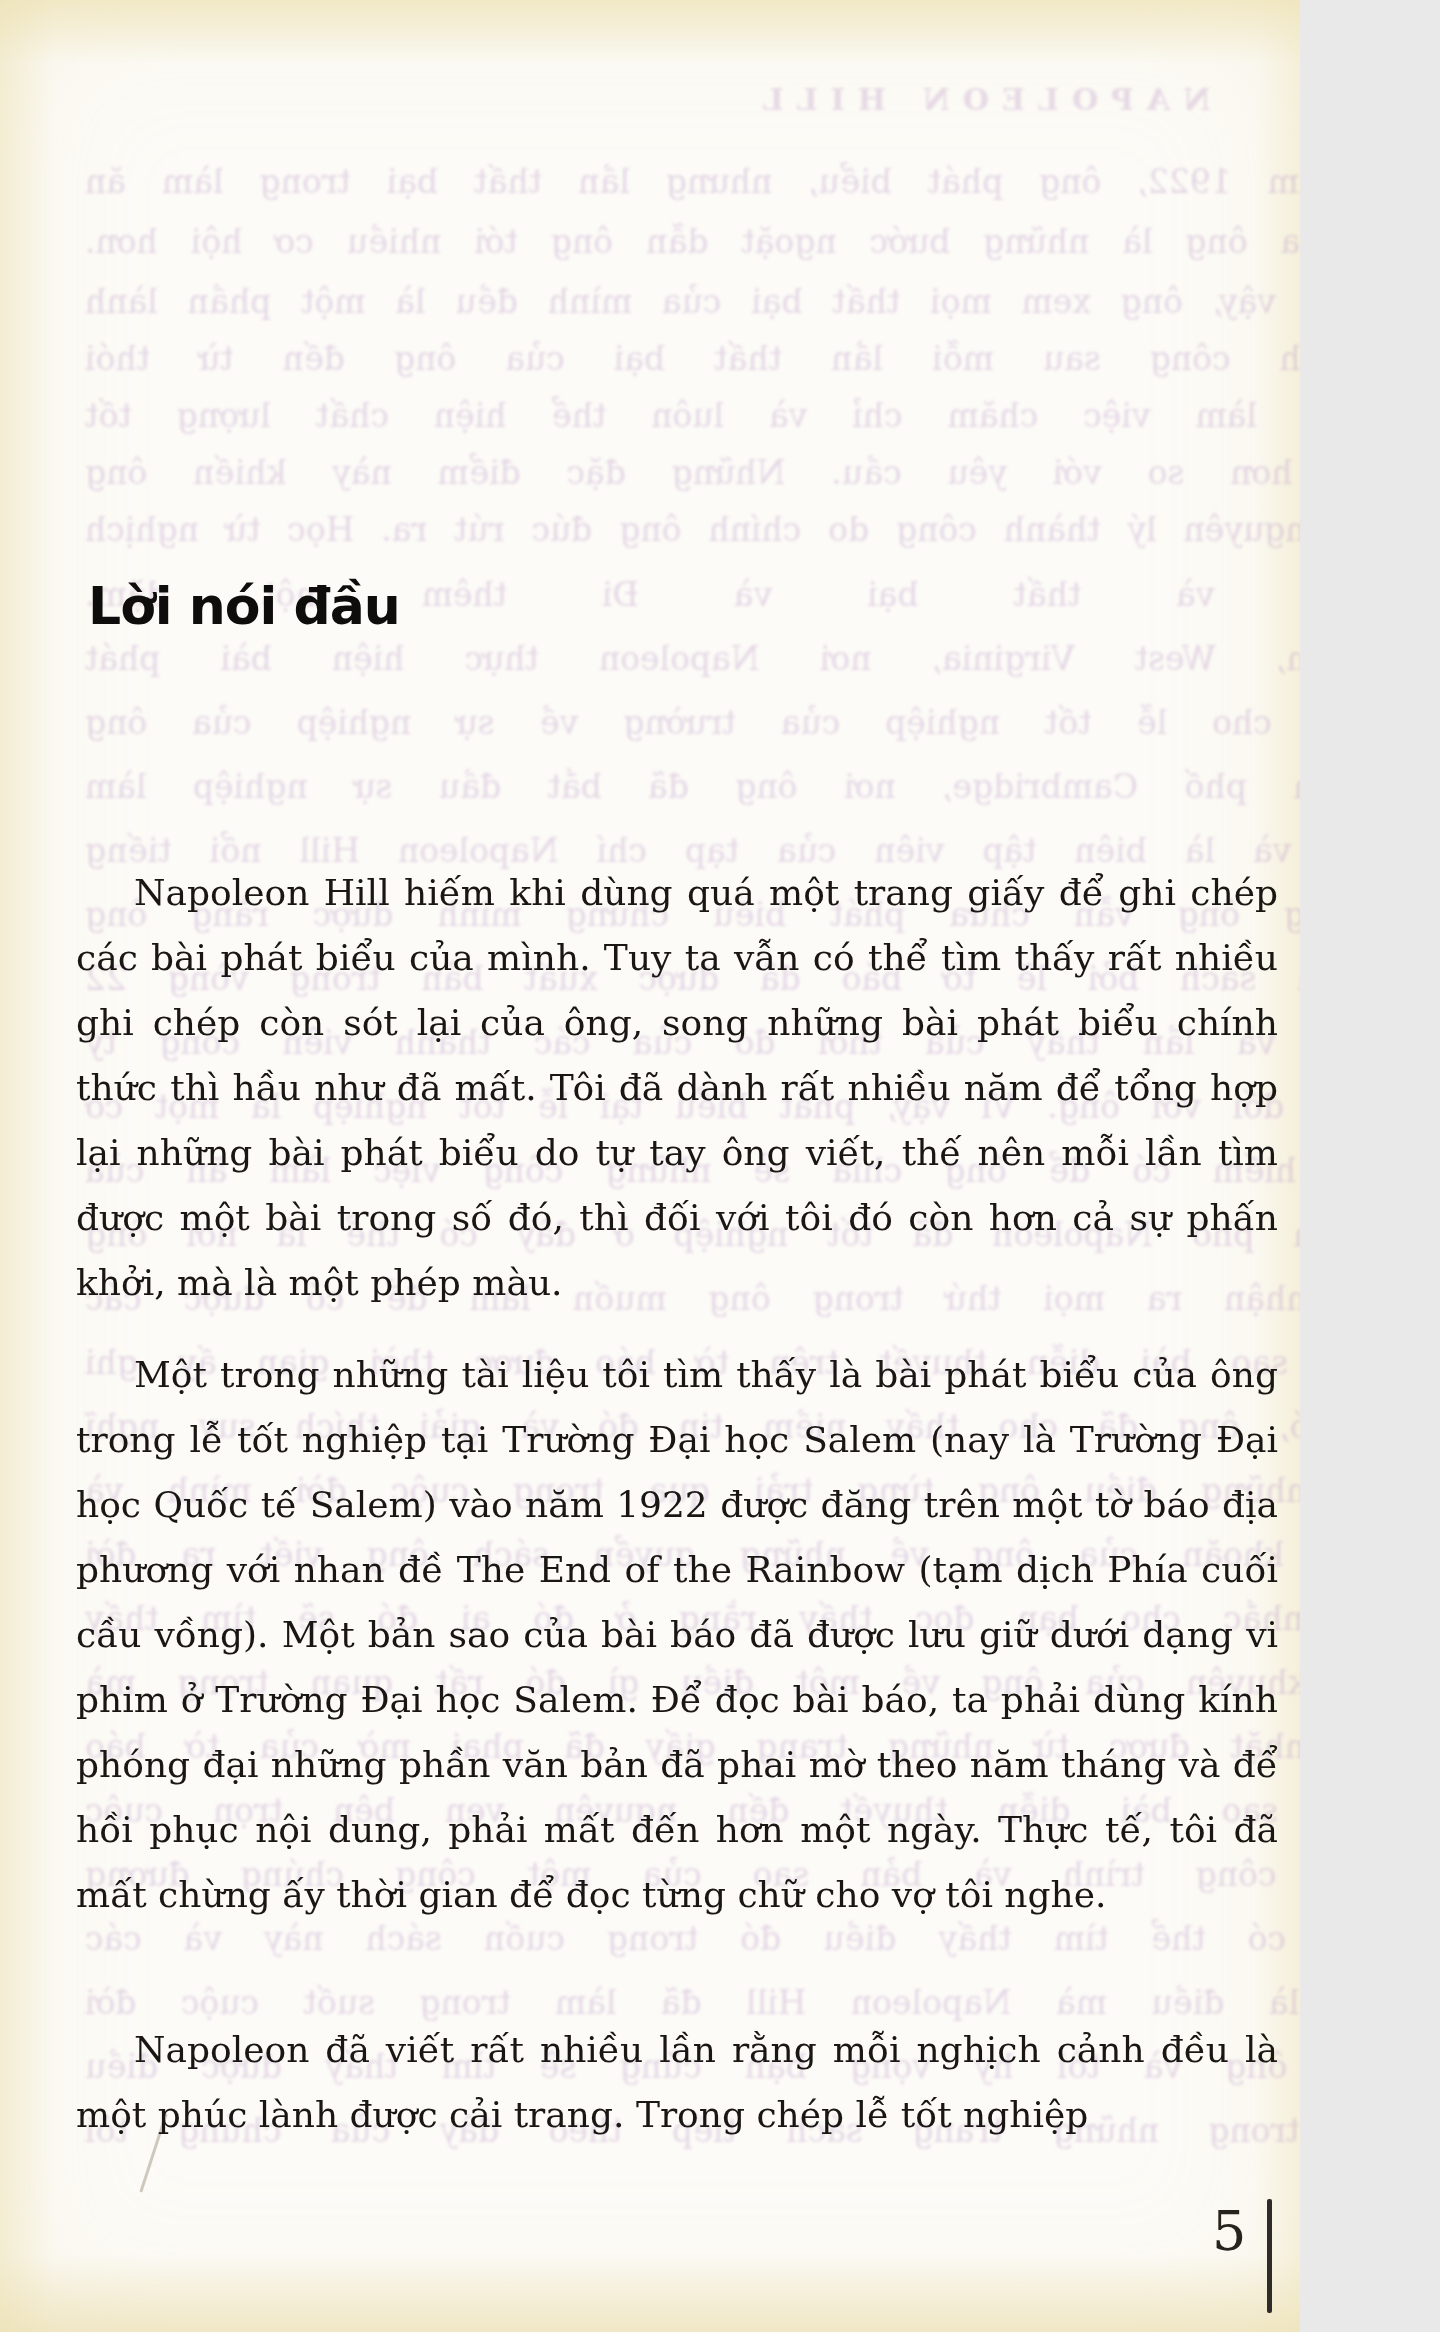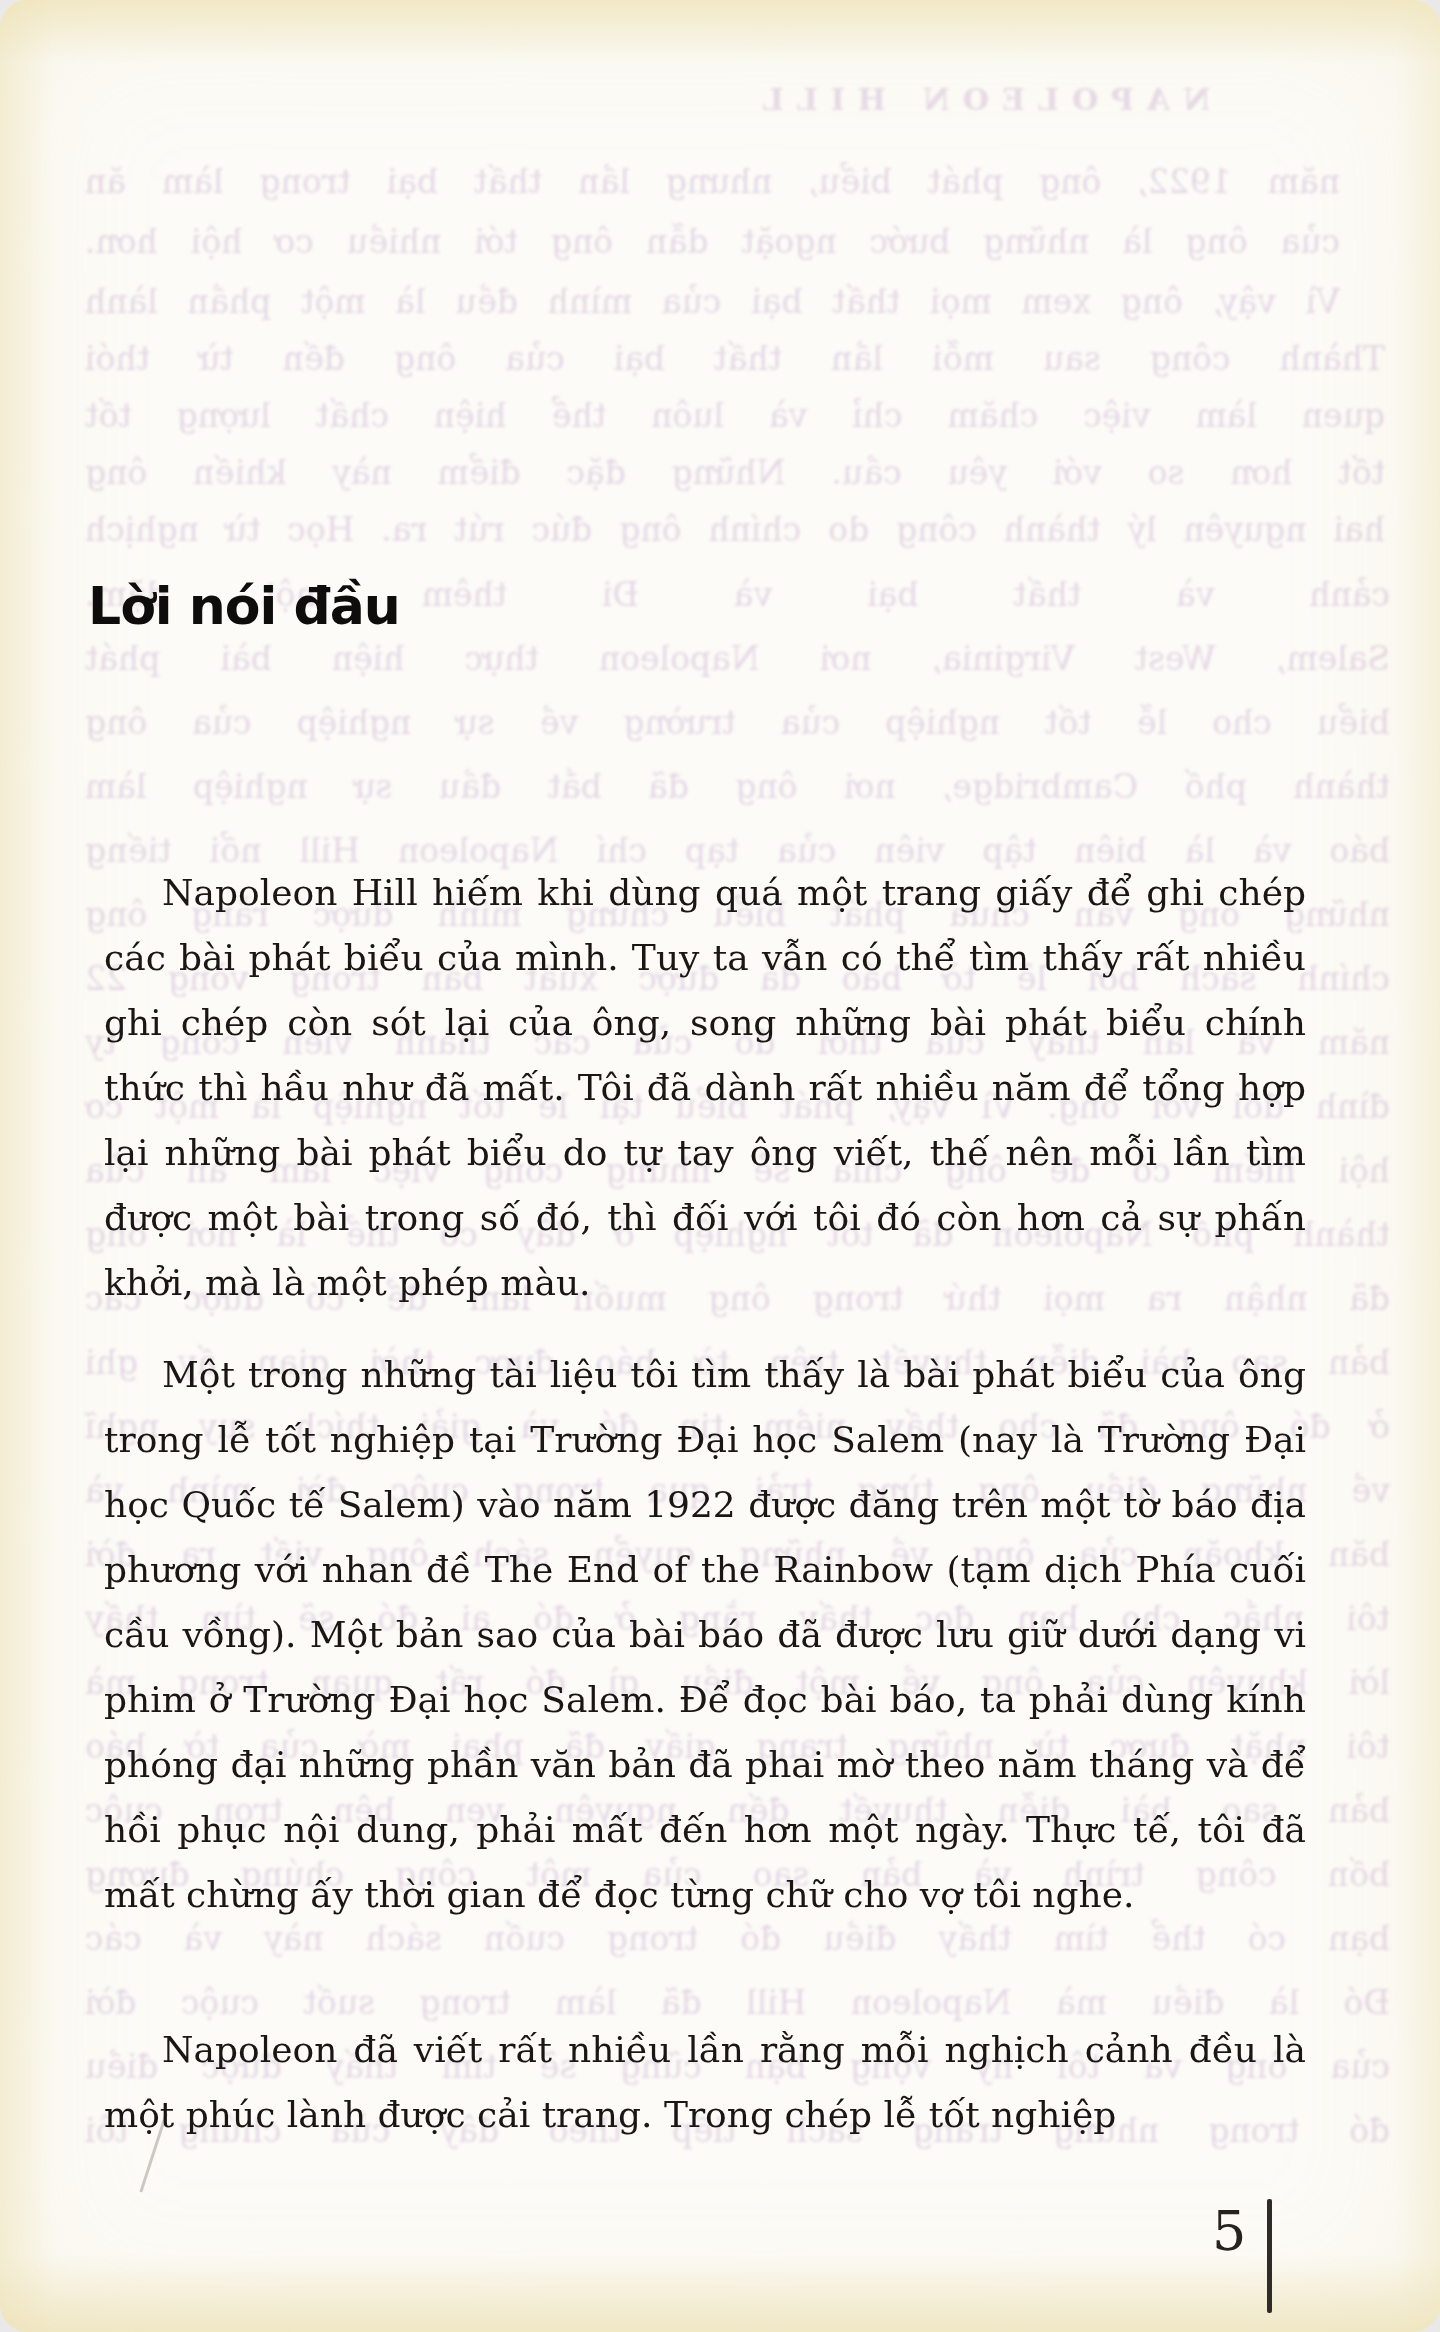--- a/index.html
+++ b/index.html
@@ -1,23 +1,22 @@
 <!DOCTYPE html>
 <html><head>
 <meta charset="utf-8">
 <style>
   html,body{margin:0;padding:0;background:#e9e9e9;}
   .page{
     position:relative;
-    width:1440px;height:2332px;
+    width:1300px;height:2332px;
     background:#fcfbf7;
     overflow:hidden;
     font-family:"DejaVu Serif", serif;
     box-shadow: inset 0 0 150px rgba(226,209,152,.22);
-    border-radius: 27px;
   }
   
   .tint{position:absolute;pointer-events:none;z-index:0;}
   .tint.top{left:0;top:0;width:100%;height:64px;
     background:linear-gradient(180deg, rgba(235,221,166,.55), rgba(235,221,166,0));}
   .tint.bottom{left:0;bottom:0;width:100%;height:78px;
     background:linear-gradient(0deg, rgba(231,216,158,.5), rgba(231,216,158,0));}
   .tint.left{left:0;top:0;width:54px;height:100%;
     background:linear-gradient(90deg, rgba(236,224,176,.42), rgba(236,224,176,0));}
   .tint.right{right:0;top:0;width:44px;height:100%;
@@ -41,21 +40,21 @@
 
   
   .ink{position:absolute;z-index:2;color:#161412;}
   .heading{
     left:88px;top:576px;
     font-family:"DejaVu Sans", sans-serif;
     font-weight:700;font-size:52px;letter-spacing:-1px;
     color:#0e0d0c;
   }
   .para{
-    left:104px;width:1202px;
+    left:76px;width:1202px;
     font-size:36px;line-height:65px;
     text-align:justify;text-indent:58px;
     color:#191613;
   }
   .para .it{}
   .pagenum{
     left:1212px;top:2200px;
     font-size:54px;color:#26231f;
     font-family:"DejaVu Serif", serif;
   }

